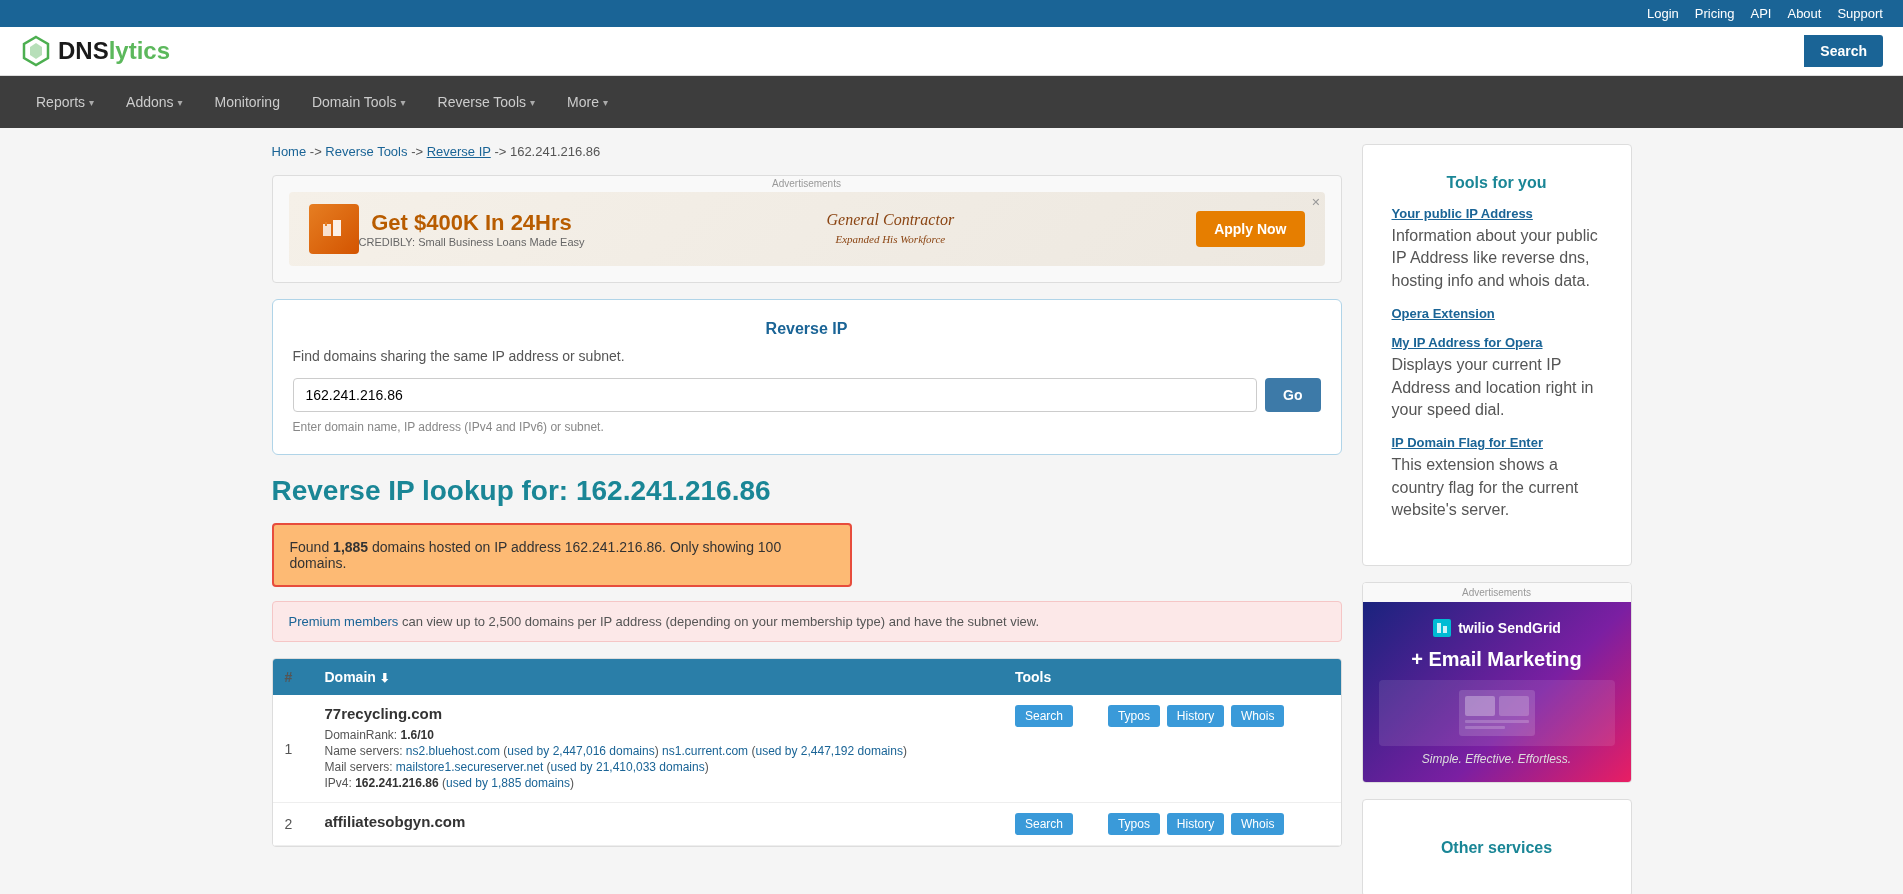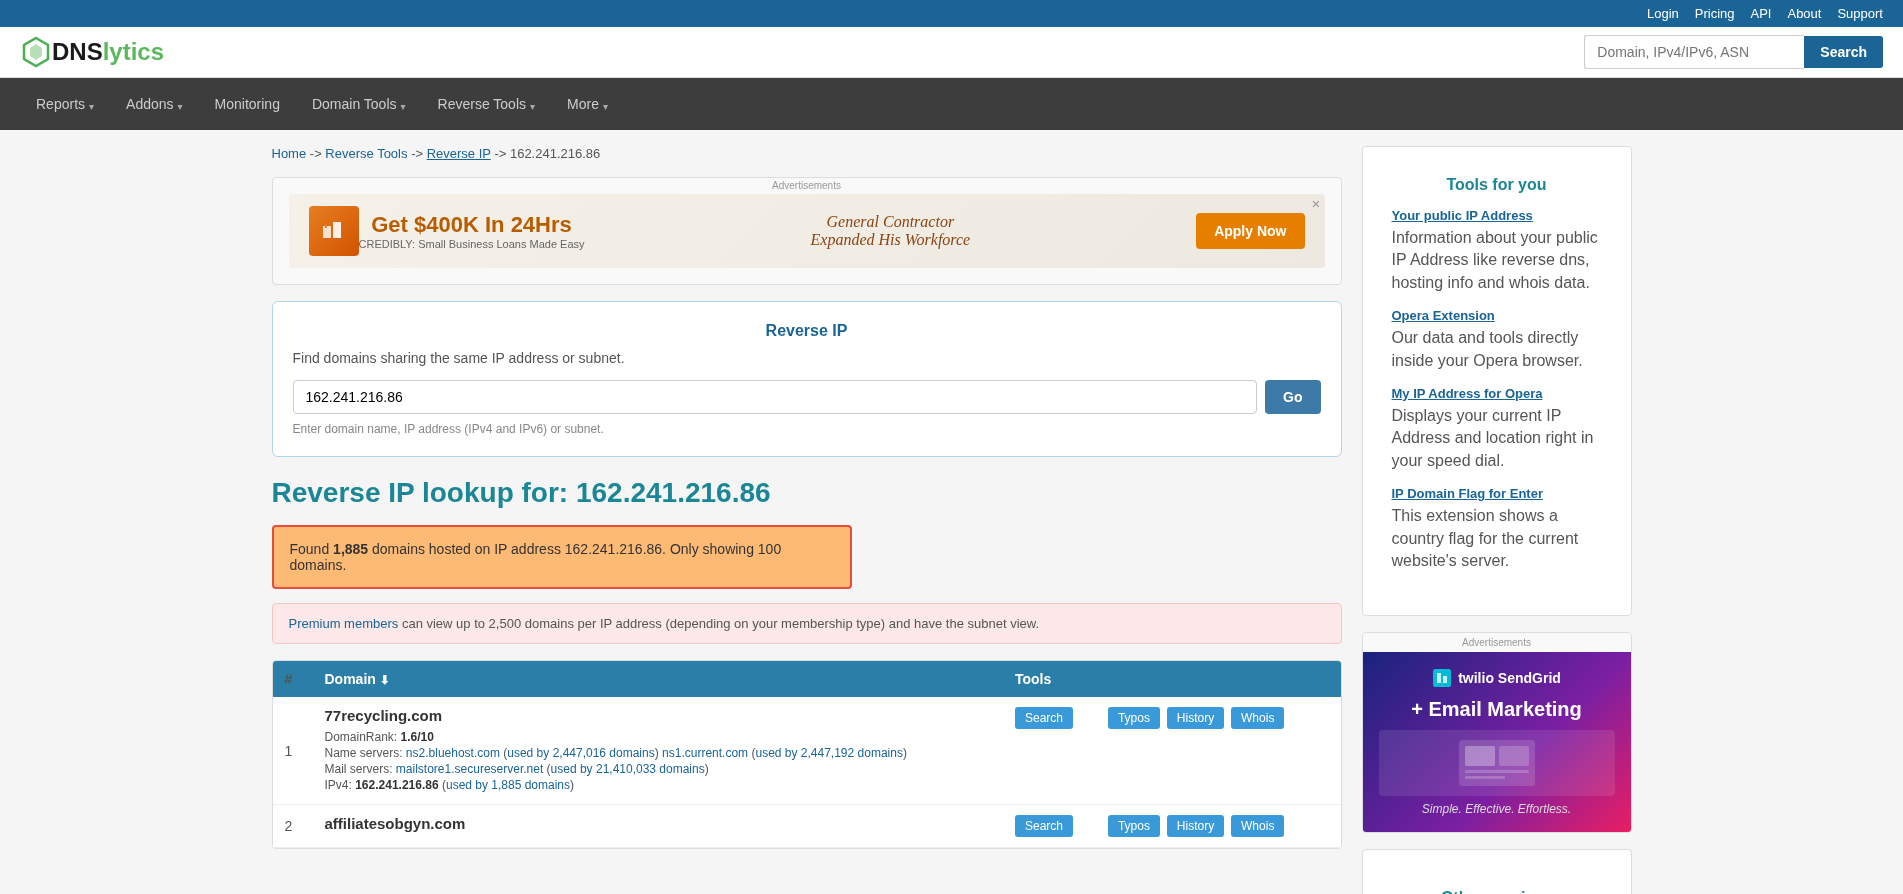--- a/index.html
+++ b/index.html
@@ -23,20 +23,21 @@
     .header {
       background: #fff;
       display: flex;
       align-items: center;
       padding: 8px 20px;
       border-bottom: 1px solid #ddd;
     }
     .logo {
       display: flex;
       align-items: center;
+      gap: 6px;
       text-decoration: none;
     }
     .logo-icon {
       width: 32px;
       height: 32px;
     }
     .logo-text {
       font-size: 24px;
       font-weight: bold;
       color: #333;
@@ -53,21 +54,21 @@
     }
     .nav-left {
       display: flex;
       align-items: stretch;
     }
     .nav-item {
       color: #ccc;
       text-decoration: none;
       padding: 18px 16px;
       display: flex;
-      align-items: flex-end;
+      align-items: center;
       gap: 4px;
       font-size: 14px;
       cursor: pointer;
       white-space: nowrap;
     }
     .nav-item .caret {
       font-size: 10px;
       color: #aaa;
     }
     .search-box {
@@ -439,21 +440,20 @@
     <svg class="logo-icon" viewBox="0 0 32 32" fill="none">
       <polygon points="16,2 28,9 28,23 16,30 4,23 4,9" stroke="#4caf50" stroke-width="2.5" fill="none"></polygon>
       <polygon points="16,8 22,12 22,20 16,24 10,20 10,12" fill="#4caf50" opacity="0.4"></polygon>
     </svg>
     <span class="logo-text">
       <span style="color:#1a1a1a;">DNS</span><span style="color:#5cb85c;">lytics</span>
     </span>
   </a>
   <div style="flex:1;"></div>
   <div class="search-box">
-    <input class="search-input" type="text" placeholder="Domain, IPv4/IPv6, ASN" style="">
     <button class="search-btn">Search</button>
   </div>
 </div>
 
 <nav class="navbar">
   <div class="nav-left">
     <a class="nav-item">
       <span>Reports</span>
       <span class="caret">▾</span>
     </a>
@@ -504,21 +504,21 @@
               <rect x="14" y="6" width="8" height="16" fill="#fff" opacity="0.9"></rect>
               <rect x="6" y="8" width="2" height="4" fill="#e67e22"></rect>
             </svg>
           </div>
           <div class="ad-text-area">
             <h2>Get $400K In 24Hrs</h2>
             <p>CREDIBLY: Small Business Loans Made Easy</p>
           </div>
         </div>
         <div style="flex:1;display:flex;justify-content:center;align-items:center;">
-          <div style="text-align:center;color:#8B4513;font-family:serif;font-size:16px;font-style:italic;">General Contractor<br><span style="font-size:16px;font-family:Liberation Serif, serif;">Expanded His Workforce</span></div>
+          <div style="text-align:center;color:#8B4513;font-family:serif;font-size:16px;font-style:italic;">General Contractor<br><span style="font-size:11px;font-family:Liberation Serif, serif;">Expanded His Workforce</span></div>
         </div>
         <div class="ad-btn">Apply Now</div>
         <span class="ad-close">✕</span>
       </div>
     </div>
 
     
     <div class="reverse-ip-box">
       <div class="reverse-ip-title">Reverse IP</div>
       <div class="reverse-ip-desc">Find domains sharing the same IP address or subnet.</div>
@@ -598,21 +598,20 @@
     <div class="sidebar-card">
       <div class="sidebar-title">Tools for you</div>
 
       <div class="sidebar-item">
         <a>Your public IP Address</a>
         <p>Information about your public IP Address like reverse dns, hosting info and whois data.</p>
       </div>
 
       <div class="sidebar-item">
         <a>Opera Extension</a>
-        <p>Our data and tools directly inside your Opera browser.</p>
       </div>
 
       <div class="sidebar-item">
         <a>My IP Address for Opera</a>
         <p>Displays your current IP Address and location right in your speed dial.</p>
       </div>
 
       <div class="sidebar-item">
         <a>IP Domain Flag for Enter</a>
         <p>This extension shows a country flag for the current website's server.</p>

